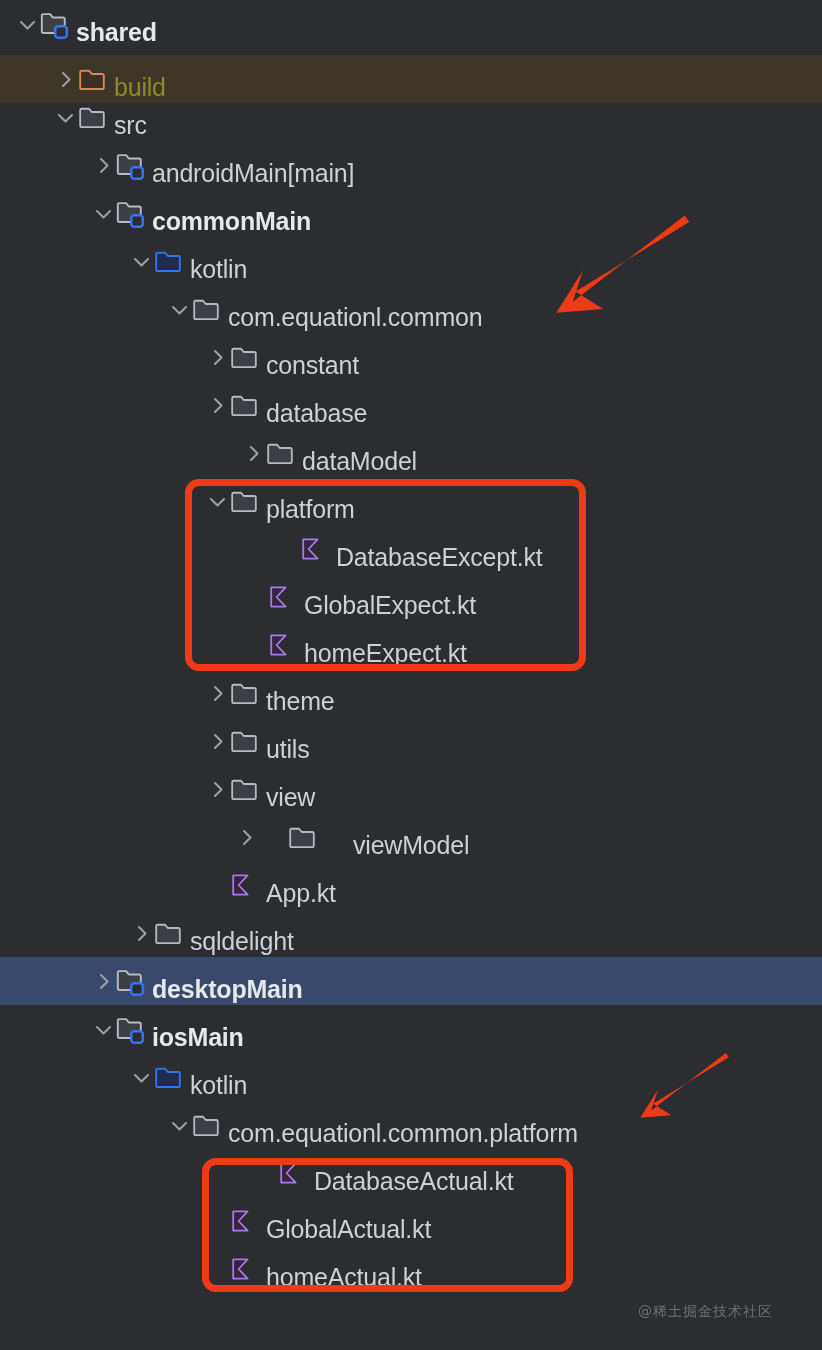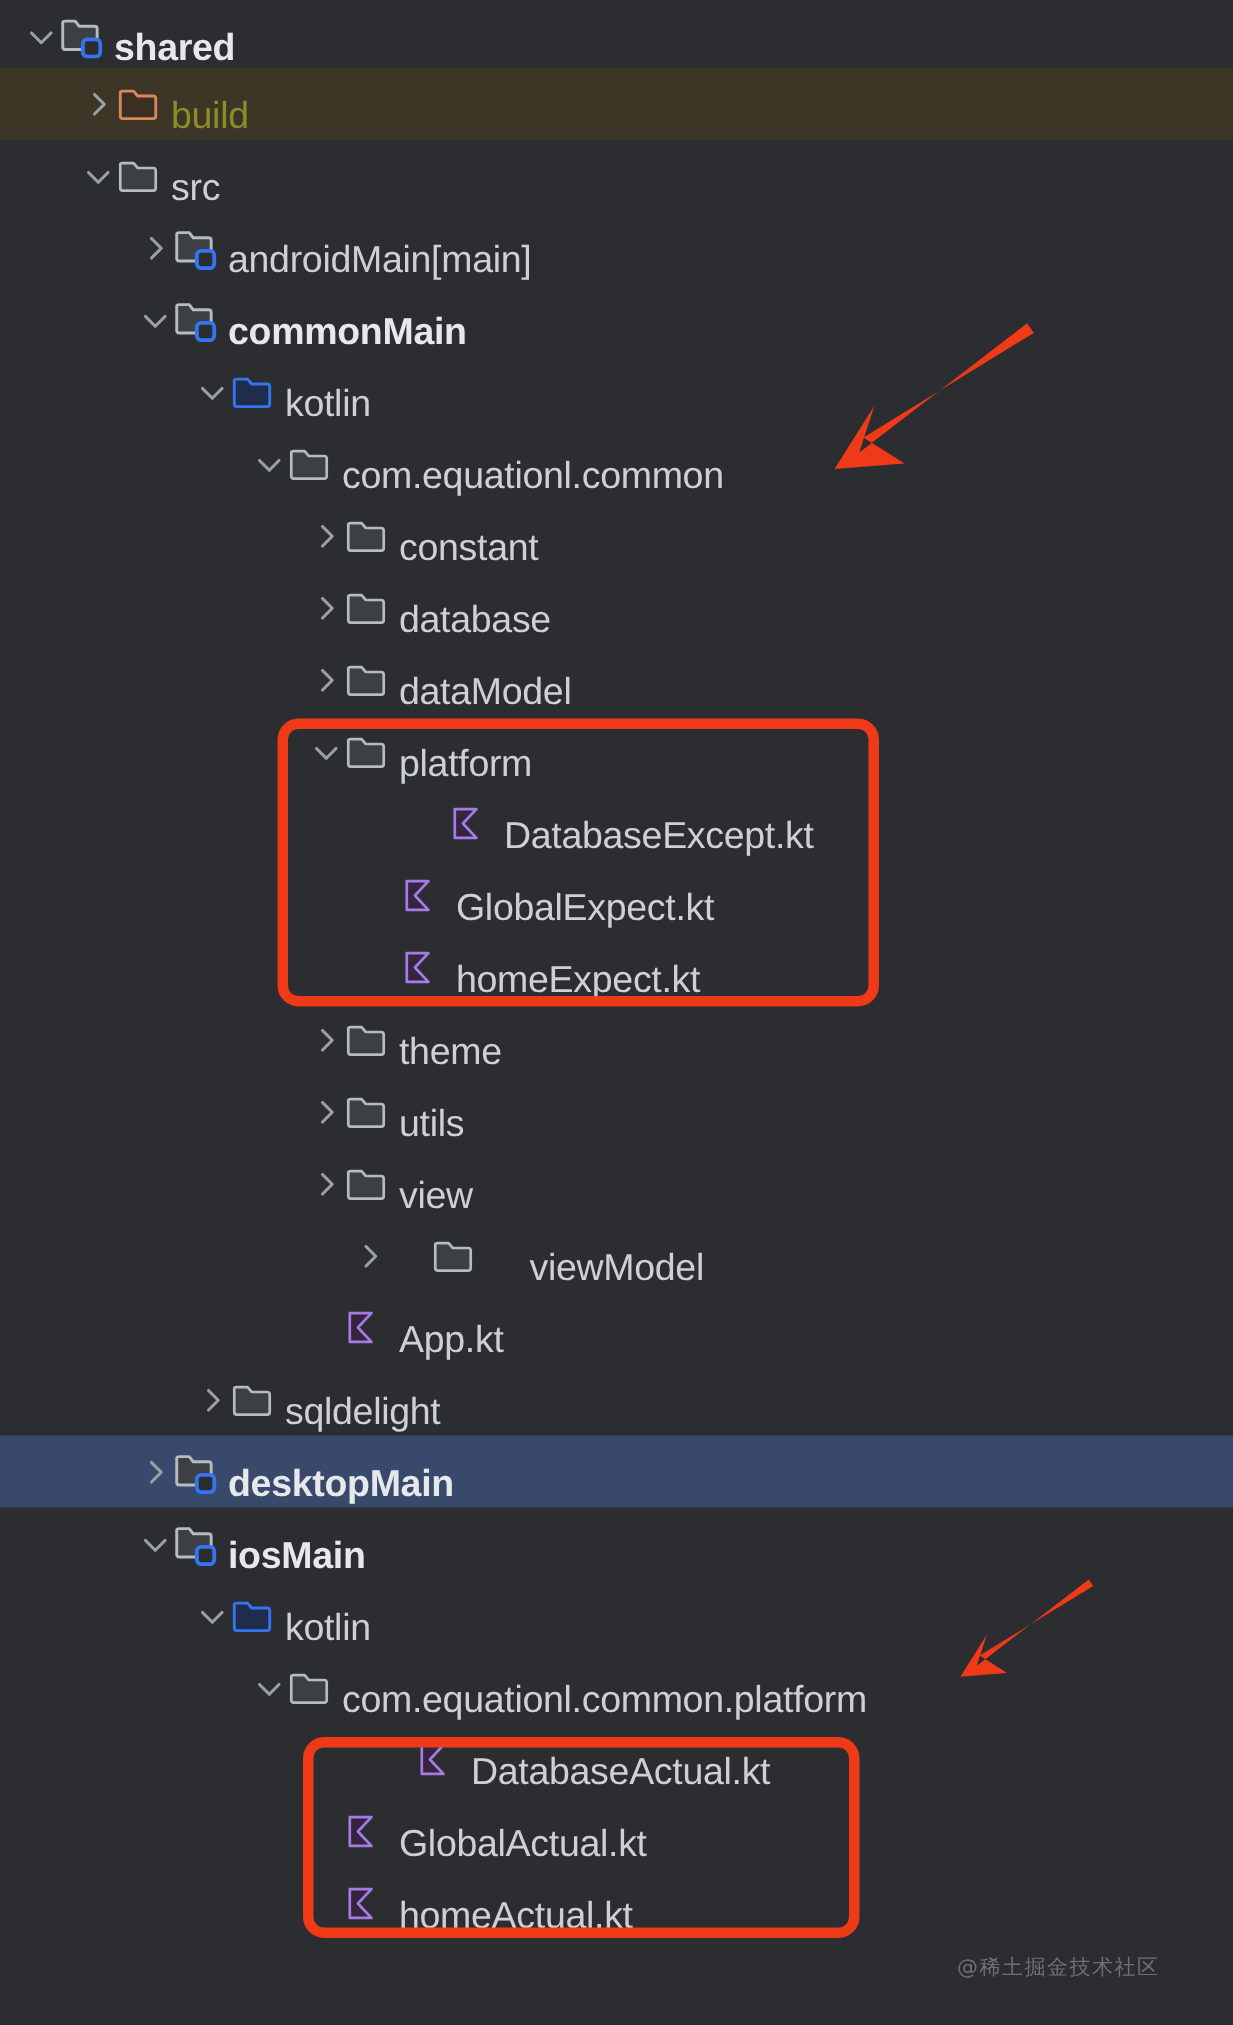--- a/index.html
+++ b/index.html
@@ -91,21 +91,21 @@
           <use href="#def-chevron-down"></use>
         </svg>
       </span>
       <span class="ico">
         <svg width="29" height="29" viewBox="0 0 24 24">
           <use href="#def-folder-module"></use>
         </svg>
       </span>
       <span class="lbl bold">shared</span>
     </div>
-    <div class="row excluded" style="top: 45px;">
+    <div class="row excluded" style="top: 55px;">
       <div style="flex: 0 0 52px;"></div>
       <span class="twisty">
         <svg width="19" height="19" viewBox="0 0 19 19">
           <use href="#def-chevron-right"></use>
         </svg>
       </span>
       <span class="ico">
         <svg width="28" height="27" viewBox="0 0 24 24">
           <use href="#def-folder-excluded"></use>
         </svg>
@@ -204,21 +204,21 @@
           <use href="#def-chevron-right"></use>
         </svg>
       </span>
       <span class="ico">
         <svg width="28" height="27" viewBox="0 0 24 24">
           <use href="#def-folder"></use>
         </svg>
       </span>
       <span class="lbl">database</span>
     </div>
-    <div class="row" style="top: 429px;">
+    <div class="row" style="top: 429px; padding-left: 36px;">
       <div style="flex: 0 0 204px;"></div>
       <span class="twisty">
         <svg width="19" height="19" viewBox="0 0 19 19">
           <use href="#def-chevron-right"></use>
         </svg>
       </span>
       <span class="ico">
         <svg width="28" height="27" viewBox="0 0 24 24">
           <use href="#def-folder"></use>
         </svg>

